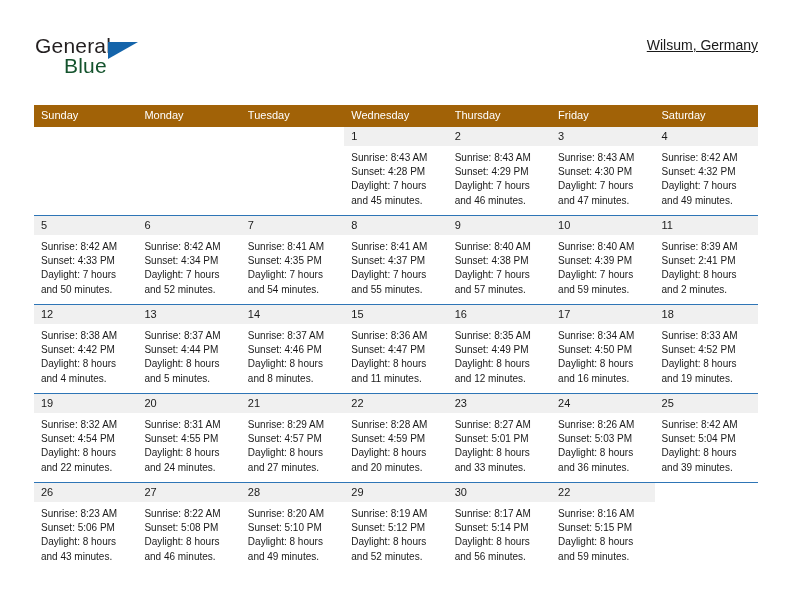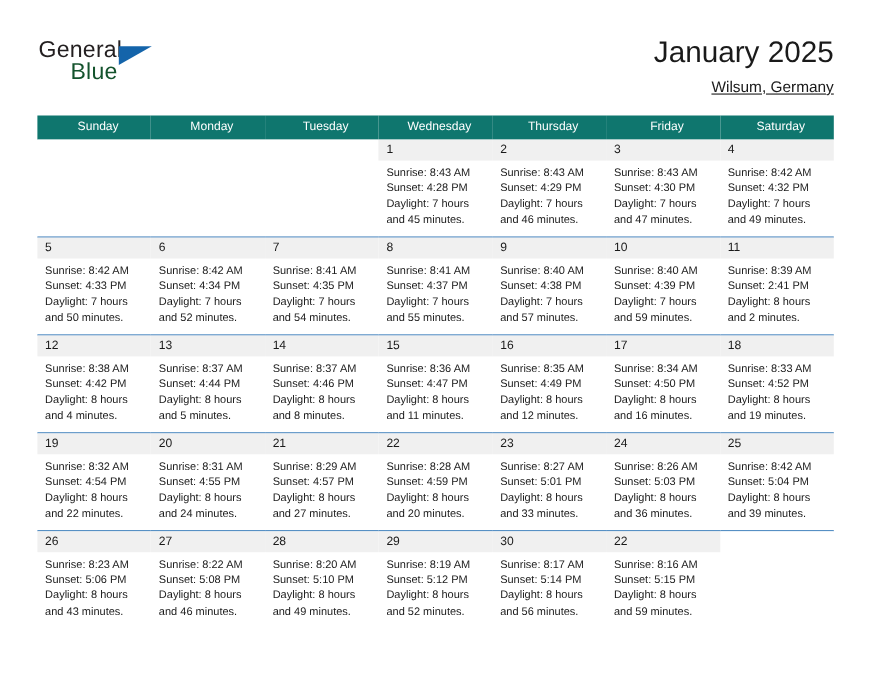--- a/index.html
+++ b/index.html
@@ -90,25 +90,25 @@
     position: absolute;
     left: 34px;
     top: 105px;
     width: 724px;
     border-collapse: collapse;
     table-layout: fixed;
   }
   .calendar col { width: 103.4px; }
 
   thead th {
-    background: #0f766e;
+    background: #a16207;
     color: #ffffff;
     font-size: 11px;
     font-weight: normal;
-    text-align: center;
+    text-align: left;
     padding: 4px 0 5px 7px;
     height: 12px;
     line-height: 13px;
   }
 
   tbody td {
     vertical-align: top;
     padding: 0;
     height: 88px;
     border-top: 1px solid #2e75b6;
@@ -147,21 +147,20 @@
 
   <div class="header">
 
     <div class="brand">
       <span class="brand-general">General</span>
       <span class="brand-triangle"></span>
       <span class="brand-blue">Blue</span>
     </div>
 
     <div class="title-block">
-      <div class="cal-title">January 2025</div>
       <div class="cal-subtitle">Wilsum, Germany</div>
     </div>
 
   </div>
 
   <table class="calendar">
     <colgroup>
       <col>
         <col>
         <col>

